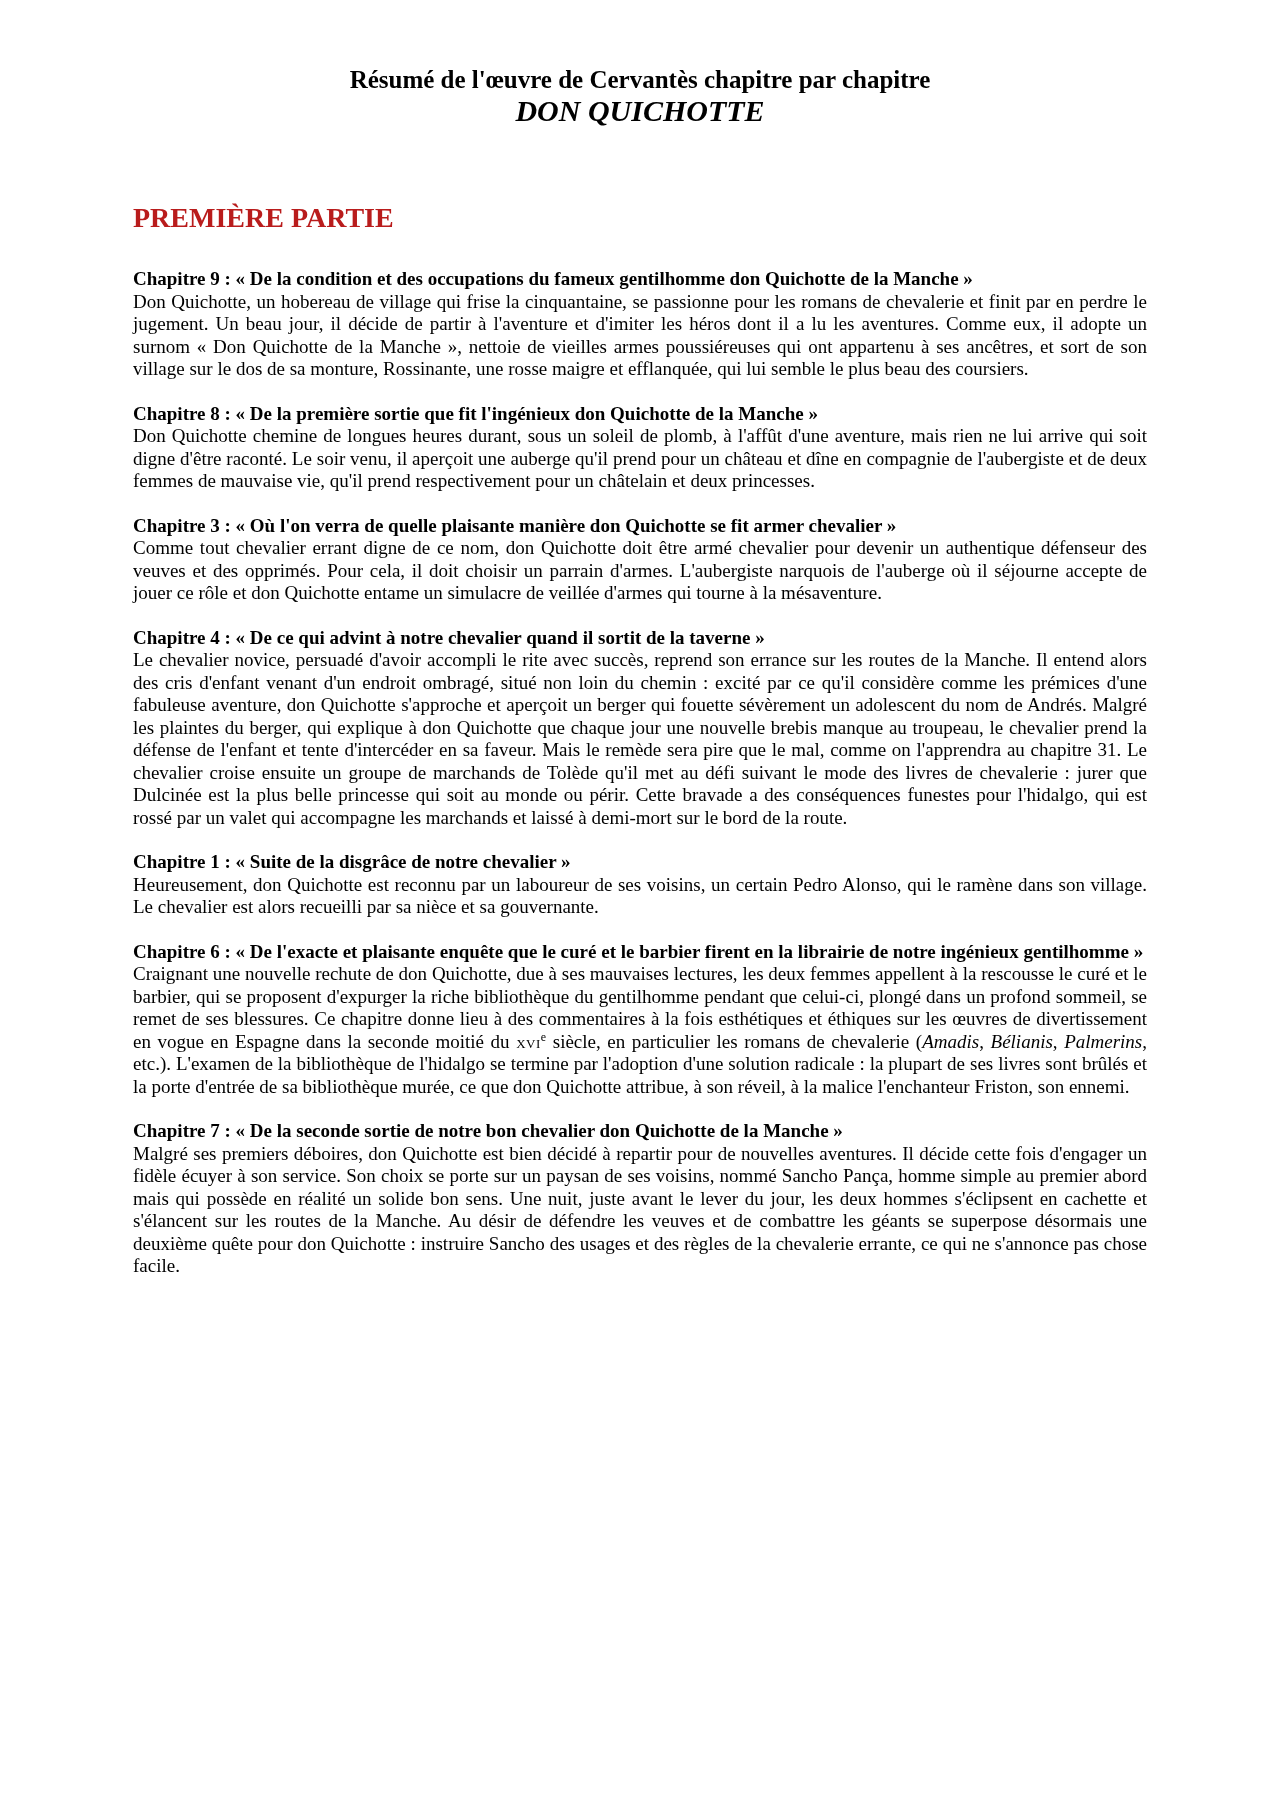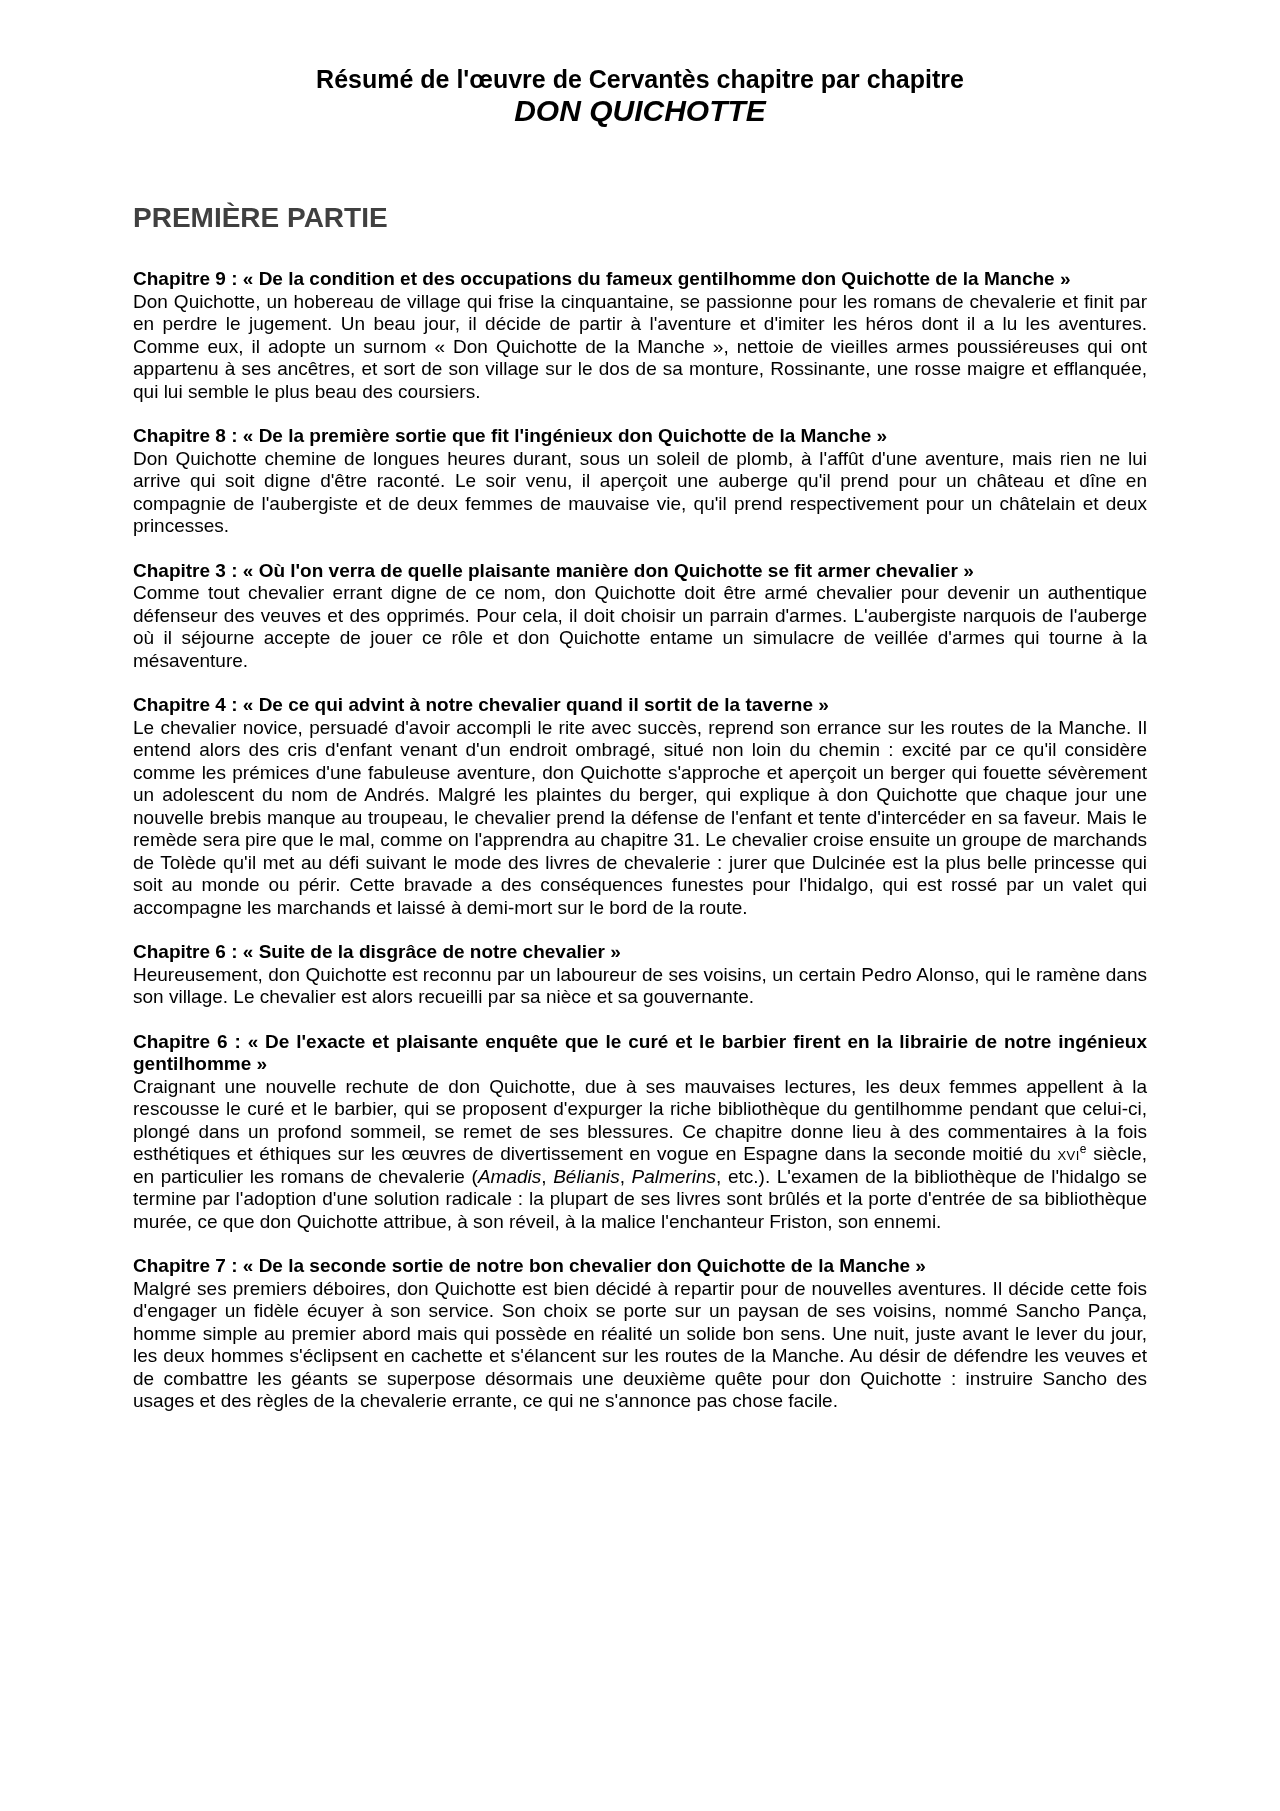--- a/index.html
+++ b/index.html
@@ -7,21 +7,21 @@
     margin: 0;
     padding: 0;
     background: #ffffff;
   }
   .page {
     width: 1280px;
     min-height: 1811px;
     margin: 0 auto;
     background: #ffffff;
     padding: 64px 133px 36px 133px;
-    font-family: Liberation Sans, sans-serif;
+    font-family: Liberation Serif, serif;
     color: #000000;
   }
   .doc-header { text-align: center; }
   .doc-title {
     font-size: 25px;
     font-weight: bold;
     line-height: 31px;
     margin: 0;
   }
   .doc-subtitle {
@@ -61,21 +61,21 @@
 </head>
 <body>
 
 <div class="page">
 
   <header class="doc-header">
     <h1 class="doc-title">Résumé de l'œuvre de Cervantès chapitre par chapitre</h1>
     <h2 class="doc-subtitle">DON QUICHOTTE</h2>
   </header>
 
-  <h3 class="part-heading" style="color:#404040">PREMIÈRE PARTIE</h3>
+  <h3 class="part-heading" style="color:#b91c1c">PREMIÈRE PARTIE</h3>
 
   <section class="chapters">
 
     <article class="chapter">
       <p class="ch-heading">Chapitre 9 : « De la condition et des occupations du fameux gentilhomme don Quichotte de la Manche »</p>
       <p class="ch-body">Don Quichotte, un hobereau de village qui frise la cinquantaine, se passionne pour les romans de chevalerie et finit par en perdre le jugement. Un beau jour, il décide de partir à l'aventure et d'imiter les héros dont il a lu les aventures. Comme eux, il adopte un surnom « Don Quichotte de la Manche », nettoie de vieilles armes poussiéreuses qui ont appartenu à ses ancêtres, et sort de son village sur le dos de sa monture, Rossinante, une rosse maigre et efflanquée, qui lui semble le plus beau des coursiers.</p>
     </article>
 
     <article class="chapter">
       <p class="ch-heading">Chapitre 8 : « De la première sortie que fit l'ingénieux don Quichotte de la Manche »</p>
@@ -86,21 +86,21 @@
       <p class="ch-heading">Chapitre 3 : « Où l'on verra de quelle plaisante manière don Quichotte se fit armer chevalier »</p>
       <p class="ch-body">Comme tout chevalier errant digne de ce nom, don Quichotte doit être armé chevalier pour devenir un authentique défenseur des veuves et des opprimés. Pour cela, il doit choisir un parrain d'armes. L'aubergiste narquois de l'auberge où il séjourne accepte de jouer ce rôle et don Quichotte entame un simulacre de veillée d'armes qui tourne à la mésaventure.</p>
     </article>
 
     <article class="chapter">
       <p class="ch-heading">Chapitre 4 : « De ce qui advint à notre chevalier quand il sortit de la taverne »</p>
       <p class="ch-body">Le chevalier novice, persuadé d'avoir accompli le rite avec succès, reprend son errance sur les routes de la Manche. Il entend alors des cris d'enfant venant d'un endroit ombragé, situé non loin du chemin : excité par ce qu'il considère comme les prémices d'une fabuleuse aventure, don Quichotte s'approche et aperçoit un berger qui fouette sévèrement un adolescent du nom de Andrés. Malgré les plaintes du berger, qui explique à don Quichotte que chaque jour une nouvelle brebis manque au troupeau, le chevalier prend la défense de l'enfant et tente d'intercéder en sa faveur. Mais le remède sera pire que le mal, comme on l'apprendra au chapitre 31. Le chevalier croise ensuite un groupe de marchands de Tolède qu'il met au défi suivant le mode des livres de chevalerie : jurer que Dulcinée est la plus belle princesse qui soit au monde ou périr. Cette bravade a des conséquences funestes pour l'hidalgo, qui est rossé par un valet qui accompagne les marchands et laissé à demi-mort sur le bord de la route.</p>
     </article>
 
     <article class="chapter">
-      <p class="ch-heading">Chapitre 6 : « Suite de la disgrâce de notre chevalier »</p>
+      <p class="ch-heading">Chapitre 1 : « Suite de la disgrâce de notre chevalier »</p>
       <p class="ch-body">Heureusement, don Quichotte est reconnu par un laboureur de ses voisins, un certain Pedro Alonso, qui le ramène dans son village. Le chevalier est alors recueilli par sa nièce et sa gouvernante.</p>
     </article>
 
     <article class="chapter">
       <p class="ch-heading">Chapitre 6 : « De l'exacte et plaisante enquête que le curé et le barbier firent en la librairie de notre ingénieux gentilhomme »</p>
       <p class="ch-body"><span>Craignant une nouvelle rechute de don Quichotte, due à ses mauvaises lectures, les deux femmes appellent à la rescousse le curé et le barbier, qui se proposent d'expurger la riche bibliothèque du gentilhomme pendant que celui-ci, plongé dans un profond sommeil, se remet de ses blessures. Ce chapitre donne lieu à des commentaires à la fois esthétiques et éthiques sur les œuvres de divertissement en vogue en Espagne dans la seconde moitié du </span><span class="smallcaps">xvi</span><sup class="ord">e</sup><span> siècle, en particulier les romans de chevalerie (</span><span class="italic">Amadis</span><span>, </span><span class="italic">Bélianis</span><span>, </span><span class="italic">Palmerins</span><span>, etc.). L'examen de la bibliothèque de l'hidalgo se termine par l'adoption d'une solution radicale : la plupart de ses livres sont brûlés et la porte d'entrée de sa bibliothèque murée, ce que don Quichotte attribue, à son réveil, à la malice l'enchanteur Friston, son ennemi.</span></p>
     </article>
 
     <article class="chapter">
       <p class="ch-heading">Chapitre 7 : « De la seconde sortie de notre bon chevalier don Quichotte de la Manche »</p>

